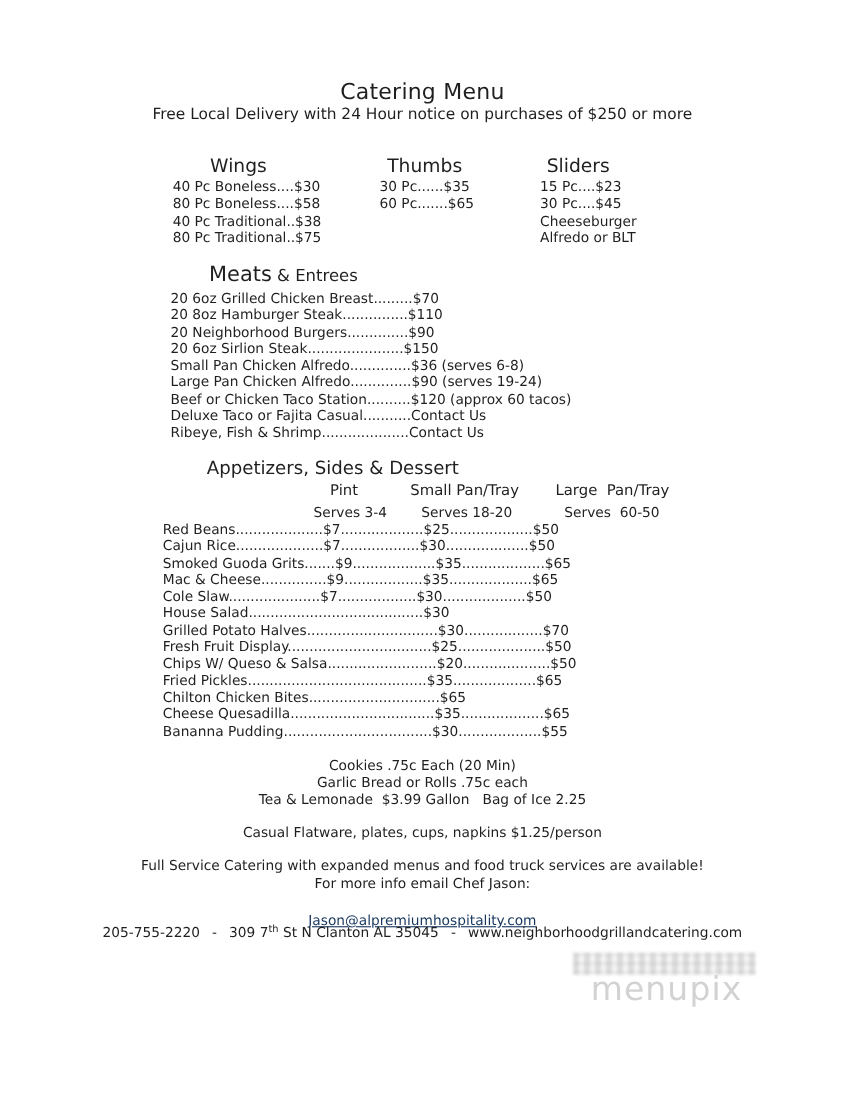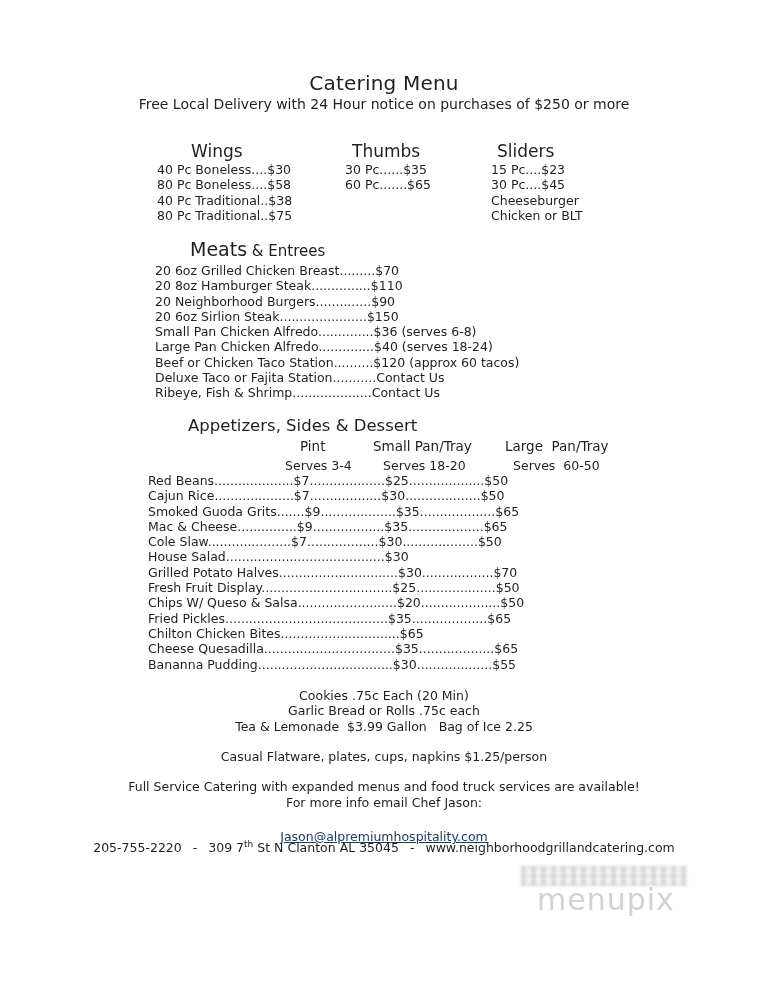--- a/index.html
+++ b/index.html
@@ -61,34 +61,34 @@
 
   <div class="abs" style="left:345px;top:162px">
     <div class="line">30 Pc......$35</div>
     <div class="line">60 Pc.......$65</div>
   </div>
 
   <div class="abs" style="left:491px;top:162px">
     <div class="line">15 Pc....$23</div>
     <div class="line">30 Pc....$45</div>
     <div class="line">Cheeseburger</div>
-    <div class="line">Chicken or BLT</div>
+    <div class="line">Alfredo or BLT</div>
   </div>
 
   <div class="abs" style="left:190px;top:238px"><span class="hd-big">Meats</span><span class="hd-mid"> &amp; Entrees</span></div>
 
   <div class="abs" style="left:155px;top:263px">
     <div class="line">20 6oz Grilled Chicken Breast.........$70</div>
     <div class="line">20 8oz Hamburger Steak...............$110</div>
     <div class="line">20 Neighborhood Burgers..............$90</div>
     <div class="line">20 6oz Sirlion Steak......................$150</div>
     <div class="line">Small Pan Chicken Alfredo..............$36 (serves 6-8)</div>
-    <div class="line">Large Pan Chicken Alfredo..............$40 (serves 18-24)</div>
+    <div class="line">Large Pan Chicken Alfredo..............$90 (serves 19-24)</div>
     <div class="line">Beef or Chicken Taco Station..........$120 (approx 60 tacos)</div>
-    <div class="line">Deluxe Taco or Fajita Station...........Contact Us</div>
+    <div class="line">Deluxe Taco or Fajita Casual...........Contact Us</div>
     <div class="line">Ribeye, Fish &amp; Shrimp....................Contact Us</div>
   </div>
 
   <div class="abs app-hd" style="left:188px;top:416px">Appetizers, Sides &amp; Dessert</div>
 
   <div class="abs size-hdr" style="left:300px;top:438px">Pint</div>
   <div class="abs size-hdr" style="left:373px;top:438px">Small Pan/Tray</div>
   <div class="abs size-hdr" style="left:505px;top:438px">Large  Pan/Tray</div>
 
   <div class="abs serves-hdr" style="left:285px;top:458px">Serves 3-4</div>

